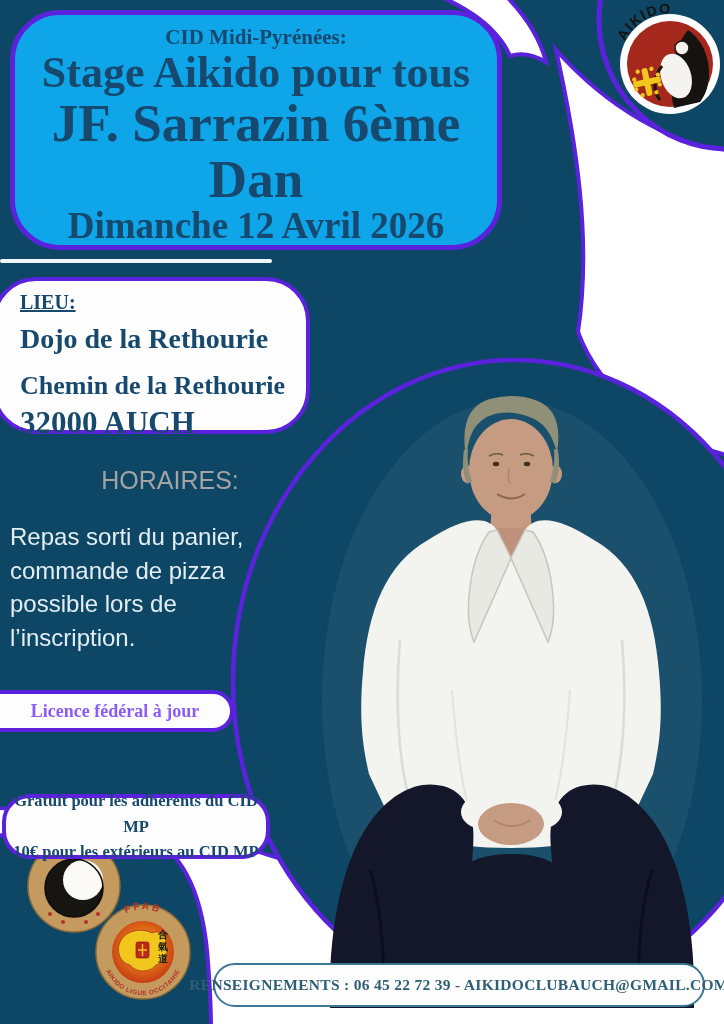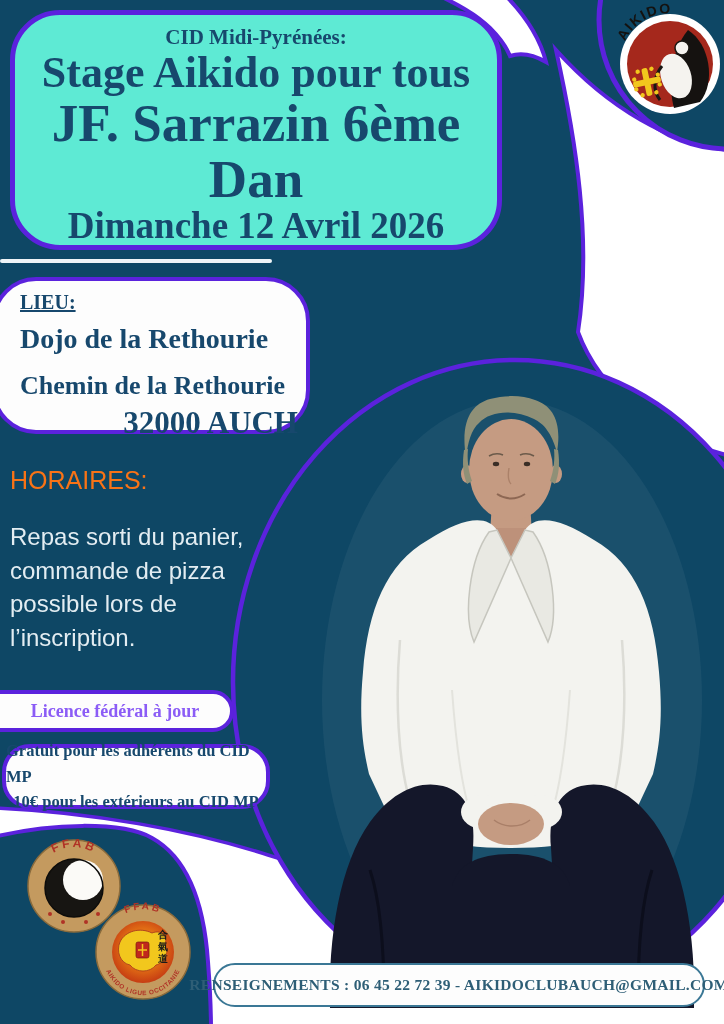--- a/index.html
+++ b/index.html
@@ -4,60 +4,60 @@
 <style>
   html,body{margin:0;padding:0;background:#222;}
   .poster{
     position:relative;width:724px;height:1024px;overflow:hidden;
     background:#0e4765;font-family:"Liberation Serif","DejaVu Serif",serif;
   }
   .bg-svg{position:absolute;left:0;top:0;width:724px;height:1024px;}
 
   .title-box{
     position:absolute;left:10px;top:10px;width:492px;height:240px;
-    background:#5eead4;border:5px solid #5b22dd;border-radius:50px;
+    background:#0ea5e9;border:5px solid #5b22dd;border-radius:50px;
     box-sizing:border-box;display:flex;flex-direction:column;
     align-items:center;justify-content:space-between;padding:10px 6px 16px 6px;
     text-align:center;
   }
   .region-label{font-size:21px;font-weight:bold;color:#17486d;}
   .poster-title{font-size:44px;font-weight:bold;color:#17486d;line-height:1.05;}
   .instructor{font-size:53px;font-weight:bold;color:#17486d;line-height:1.05;}
   .event-date{font-size:37px;font-weight:bold;color:#17486d;line-height:1.05;}
 
   .divider{position:absolute;left:0;top:259px;width:272px;height:4px;background:#eef4f7;border-radius:2px;}
 
   .lieu-box{
     position:absolute;left:-8px;top:277px;width:318px;height:157px;
     background:#fdfdfd;border:4px solid #5b22dd;border-radius:44px;
     box-sizing:border-box;padding:10px 8px 8px 24px;color:#17486d;
   }
   .lieu-label{font-size:20px;font-weight:bold;text-decoration:underline;}
   .lieu-venue{font-size:28px;font-weight:bold;margin-top:9px;}
   .lieu-street{font-size:26px;font-weight:bold;margin-top:16px;}
-  .lieu-city{font-size:31px;font-weight:bold;margin-top:4px;text-align:right;}
+  .lieu-city{font-size:31px;font-weight:bold;margin-top:4px;}
 
   .sans{font-family:"Liberation Sans","DejaVu Sans",sans-serif;}
-  .horaires{position:absolute;left:10px;top:464px;width:320px;color:#f97316;line-height:1.35;}
+  .horaires{position:absolute;left:10px;top:464px;width:320px;color:#a3a3a3;line-height:1.35;text-align:center;}
   .horaires-label{font-size:25px;}
   .horaires-times{font-size:23px;letter-spacing:.3px;}
   .meal{position:absolute;left:10px;top:520px;width:300px;color:#e3edf2;font-size:24px;line-height:1.4;}
 
   .licence-pill{
     position:absolute;left:-12px;top:690px;width:246px;height:42px;
     background:#fdfdfd;border:4px solid #5b22dd;border-radius:0 999px 999px 0;
     box-sizing:border-box;display:flex;align-items:center;justify-content:center;
   }
   .licence-text{font-size:18px;font-weight:bold;color:#8b5cf6;padding-left:8px;}
 
   .gratuit-box{
-    position:absolute;left:2px;top:744px;width:268px;height:65px;
+    position:absolute;left:2px;top:794px;width:268px;height:65px;
     background:#fdfdfd;border:4px solid #5b22dd;border-radius:28px;
     box-sizing:border-box;display:flex;flex-direction:column;align-items:center;justify-content:center;
-    color:#17486d;
+    text-align:center;color:#17486d;
   }
   .gratuit-line{font-size:16.5px;font-weight:bold;line-height:1.55;}
 
   .contact-pill{
     position:absolute;left:213px;top:963px;width:492px;height:44px;
     background:#fdfdfd;border:2px solid #3a7795;border-radius:999px;
     box-sizing:border-box;display:flex;align-items:center;justify-content:center;
   }
   .contact-text{font-size:15.5px;font-weight:bold;color:#2e5e76;letter-spacing:.3px;white-space:nowrap;}
 

